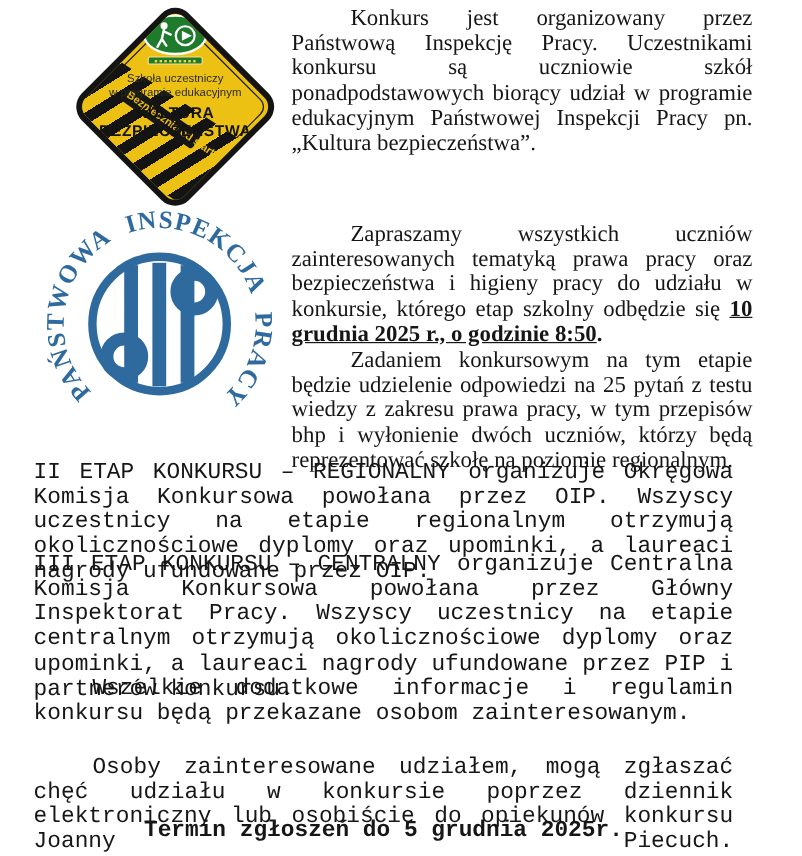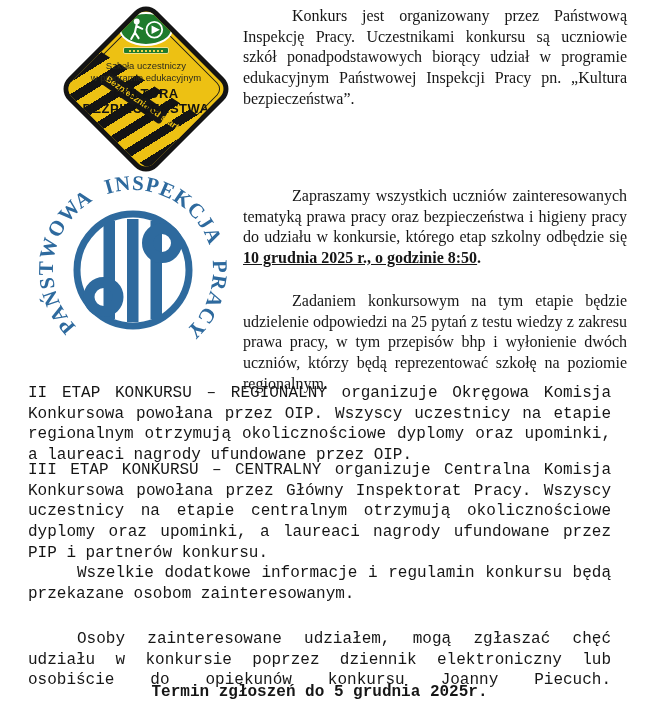--- a/index.html
+++ b/index.html
@@ -2,21 +2,21 @@
 <html><head>
 <meta charset="utf-8">
 <style>
   html,body{margin:0;padding:0;}
   body{
     width:668px;height:713px;position:relative;background:#ffffff;
     font-family:"Liberation Serif","DejaVu Serif",serif;color:#161616;overflow:hidden;
   }
   
   .para{
-    position:absolute;font-size:16px;line-height:20.7px;text-align:justify;margin:0;
+    position:absolute;font-size:19px;line-height:20.7px;text-align:justify;margin:0;
   }
   .indent{text-indent:49px;}
   .col-right{left:243px;width:384px;}
   .full{left:28px;width:583px;font-family:Liberation Mono, monospace;}
   .p1{top:6px;}
   .p2{top:186px;}
   .p3{top:268px;margin-top:23px;}
   .p4{top:383px;}
   .p5{top:460px;}
   .p6{top:563px;}

